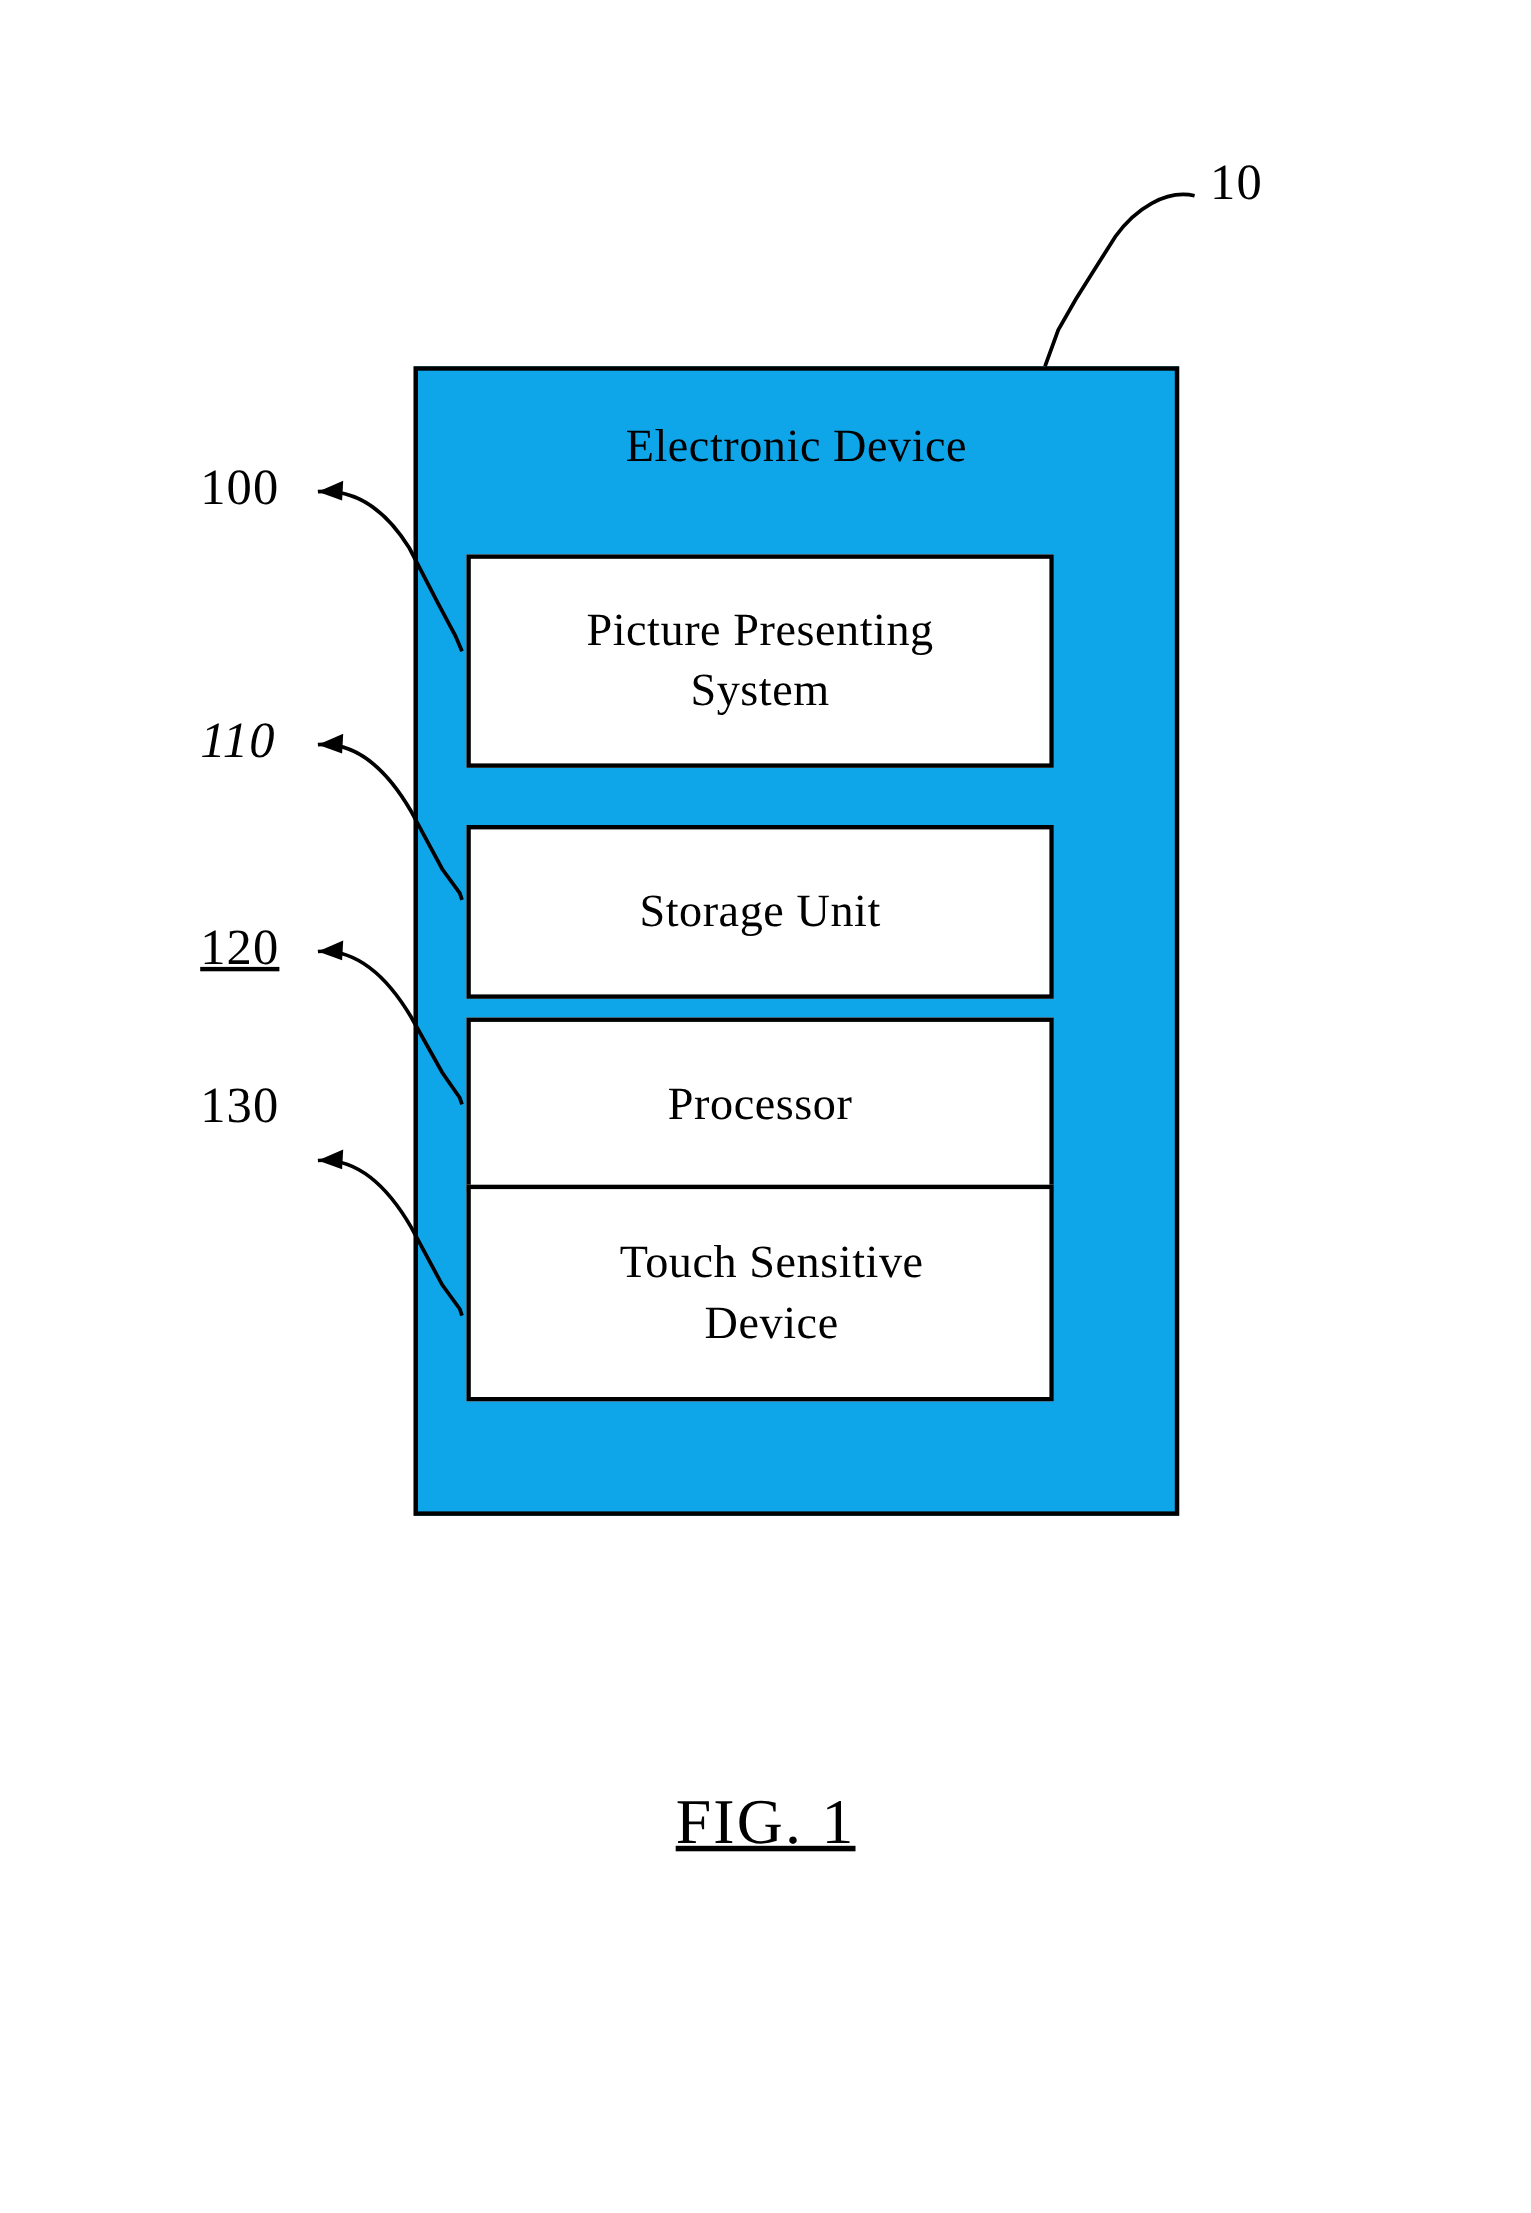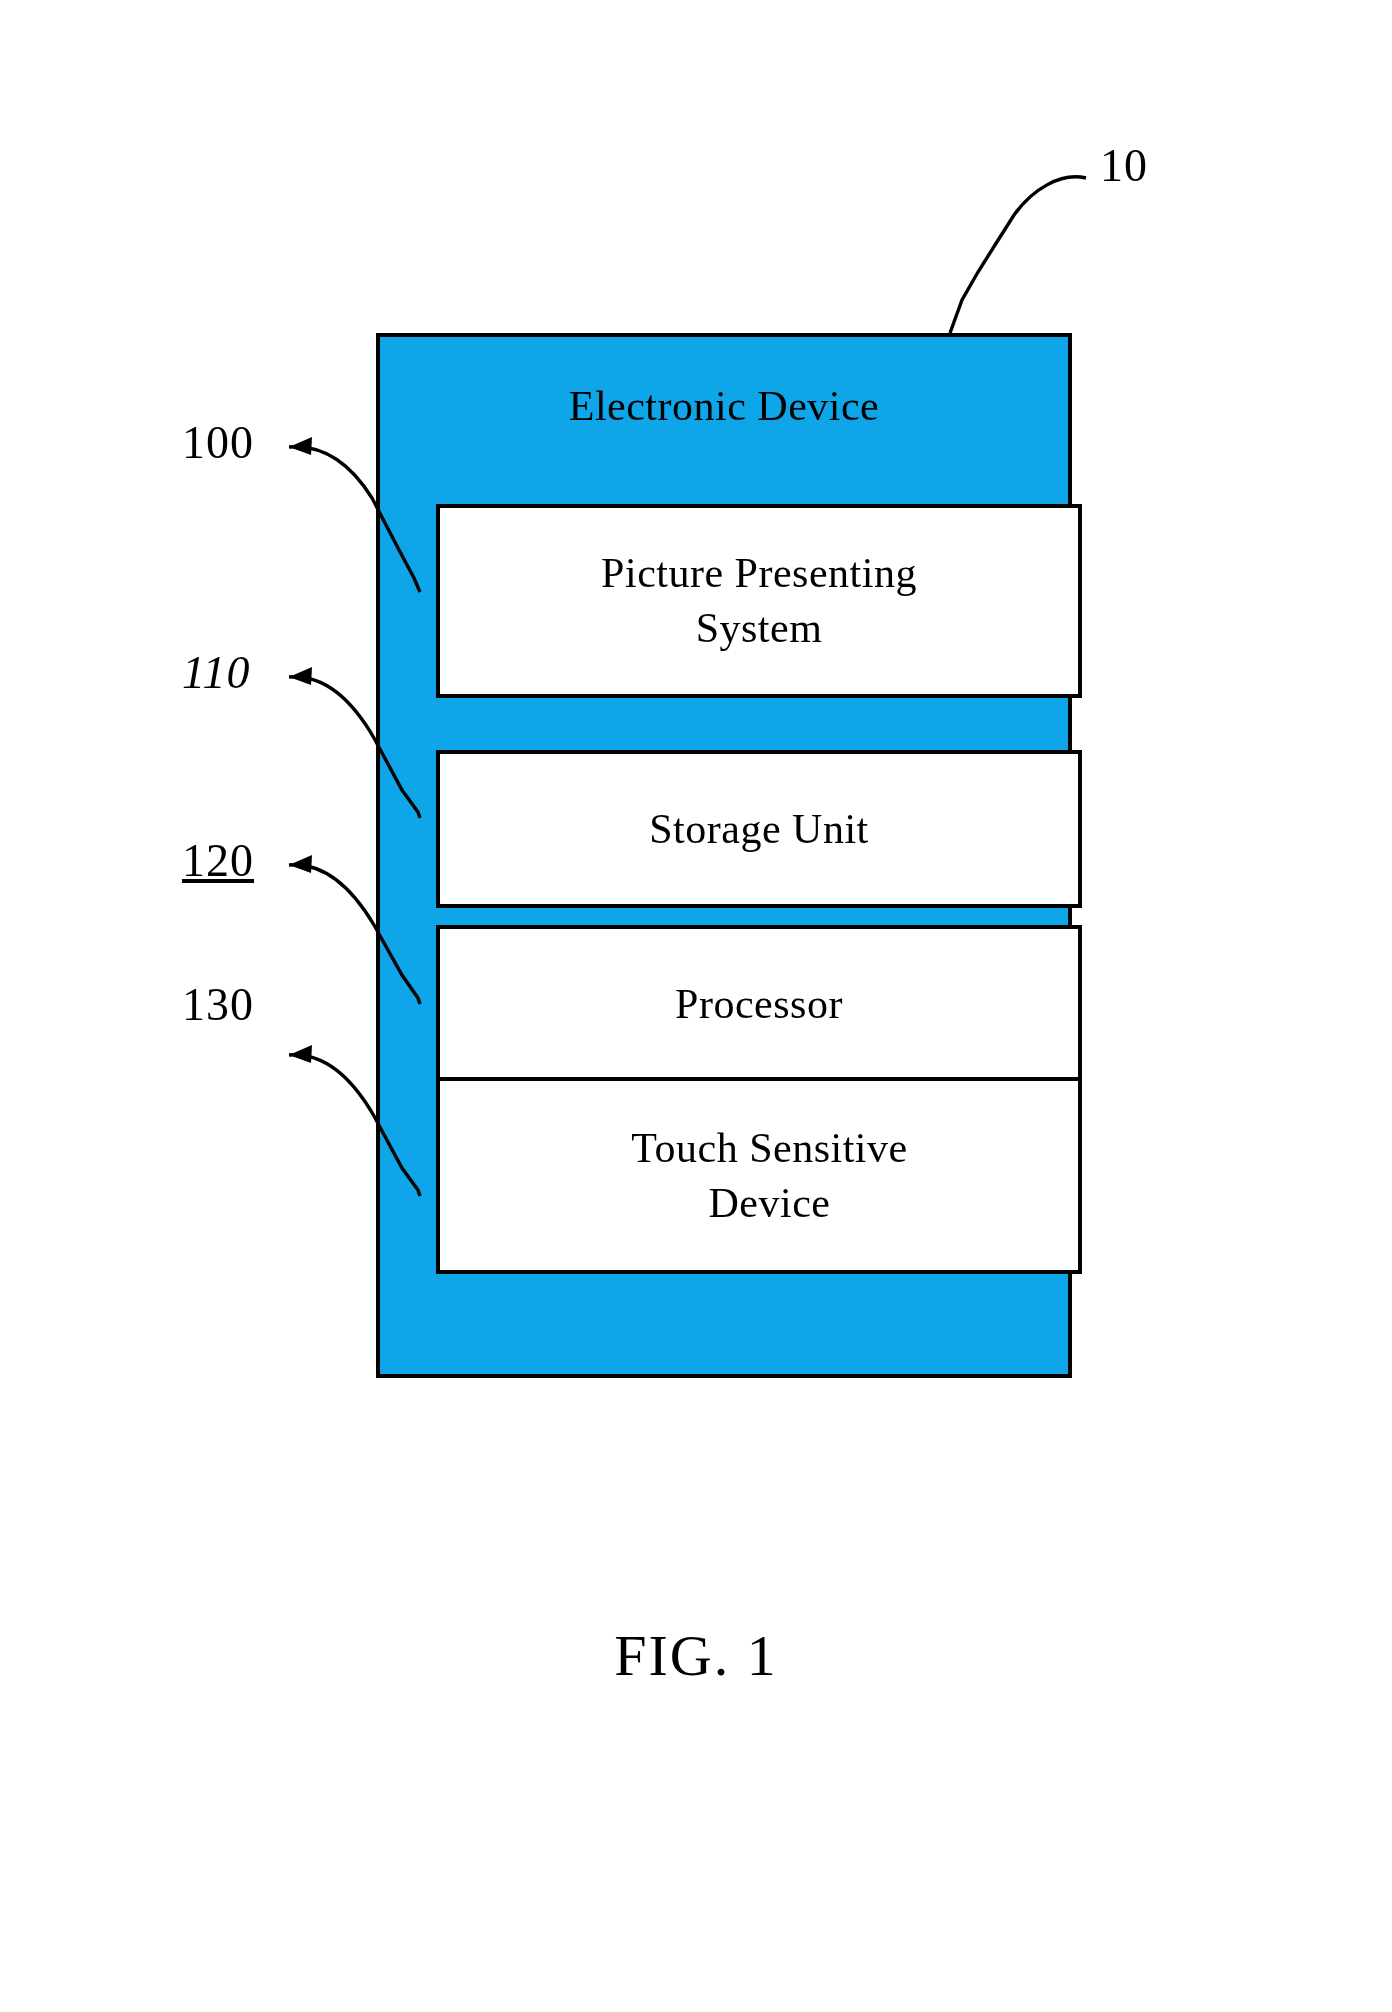--- a/index.html
+++ b/index.html
@@ -45,28 +45,27 @@
     font-size: 42px;
     line-height: 1.12;
     letter-spacing: 0.5px;
     white-space: nowrap;
   }
 
   
   .inner-box {
     position: absolute;
     left: 44px;
-    width: 646px;
+    width: 534px;
     border: 4px solid #000000;
     box-sizing: border-box;
     background: #ffffff;
     display: flex;
     align-items: center;
     justify-content: center;
-    margin-left: 12px;
   }
 
   .inner-box .inner-label {
     text-align: center;
     font-size: 42px;
     line-height: 1.30;
     letter-spacing: 0.5px;
     padding: 0 12px;
   }
 
@@ -104,20 +103,21 @@
 
   
   .fig-caption {
     position: absolute;
     left: 0;
     top: 1622px;
     width: 1392px;
     text-align: center;
     font-size: 58px;
     letter-spacing: 2px;
+    text-decoration: underline;
   }
 </style>
 </head>
 <body>
 
 <div id="figure-canvas">
 
   <div class="outer-box">
 
     <div class="outer-title">Electronic Device</div>

